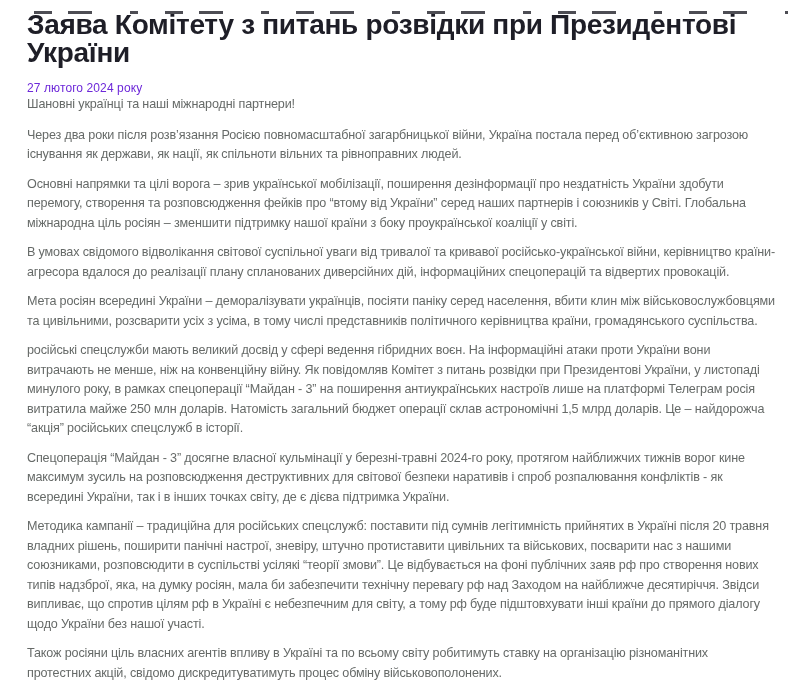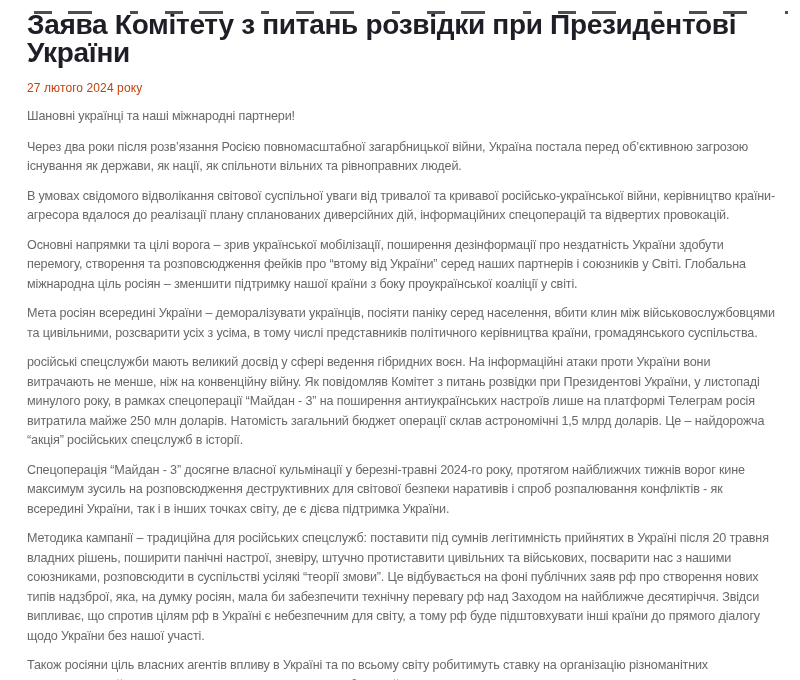--- a/index.html
+++ b/index.html
@@ -41,54 +41,53 @@
     font-size: 28px;
     line-height: 28px;
     font-weight: bold;
     color: #1e1e27;
     letter-spacing: -0.3px;
   }
   .date {
     margin-top: 14px;
     font-size: 12px;
     line-height: 14px;
-    color: #c2410c;
+    color: #6d28d9;
     letter-spacing: 0.1px;
   }
   .body-text p {
     margin: 0 0 10px 0;
     font-size: 12.6px;
     line-height: 19.5px;
     color: #666a68;
     letter-spacing: -0.15px;
   }
   .body-text p.greeting {
-    margin-top: 12px;
     margin-bottom: 11px;
   }
 </style>
 </head>
 <body>
 
 <div class="page">
 
   <div class="crop-artifact"></div>
 
   <h1 class="title">Заява Комітету з питань розвідки при Президентові України</h1>
 
   <div class="date">27 лютого 2024 року</div>
 
   <div class="body-text">
     <p class="greeting">Шановні українці та наші міжнародні партнери!</p>
 
     <p>Через два роки після розв’язання Росією повномасштабної загарбницької війни, Україна постала перед об’єктивною загрозою існування як держави, як нації, як спільноти вільних та рівноправних людей.</p>
 
+    <p>Основні напрямки та цілі ворога – зрив української мобілізації, поширення дезінформації про нездатність України здобути перемогу, створення та розповсюдження фейків про “втому від України” серед наших партнерів і союзників у Світі. Глобальна міжнародна ціль росіян – зменшити підтримку нашої країни з боку проукраїнської коаліції у світі.</p>
+
     <p>В умовах свідомого відволікання світової суспільної уваги від тривалої та кривавої російсько-української війни, керівництво країни-агресора вдалося до реалізації плану спланованих диверсійних дій, інформаційних спецоперацій та відвертих провокацій.</p>
-
-    <p>Основні напрямки та цілі ворога – зрив української мобілізації, поширення дезінформації про нездатність України здобути перемогу, створення та розповсюдження фейків про “втому від України” серед наших партнерів і союзників у Світі. Глобальна міжнародна ціль росіян – зменшити підтримку нашої країни з боку проукраїнської коаліції у світі.</p>
 
     <p>Мета росіян всередині України – деморалізувати українців, посіяти паніку серед населення, вбити клин між військовослужбовцями та цивільними, розсварити усіх з усіма, в тому числі представників політичного керівництва країни, громадянського суспільства.</p>
 
     <p>російські спецслужби мають великий досвід у сфері ведення гібридних воєн. На інформаційні атаки проти України вони витрачають не менше, ніж на конвенційну війну. Як повідомляв Комітет з питань розвідки при Президентові України, у листопаді минулого року, в рамках спецоперації “Майдан - 3” на поширення антиукраїнських настроїв лише на платформі Телеграм росія витратила майже 250 млн доларів. Натомість загальний бюджет операції склав астрономічні 1,5 млрд доларів. Це – найдорожча “акція” російських спецслужб в історії.</p>
 
     <p>Спецоперація “Майдан - 3” досягне власної кульмінації у березні-травні 2024-го року, протягом найближчих тижнів ворог кине максимум зусиль на розповсюдження деструктивних для світової безпеки наративів і спроб розпалювання конфліктів - як всередині України, так і в інших точках світу, де є дієва підтримка України.</p>
 
     <p>Методика кампанії – традиційна для російських спецслужб: поставити під сумнів легітимність прийнятих в Україні після 20 травня владних рішень, поширити панічні настрої, зневіру, штучно протиставити цивільних та військових, посварити нас з нашими союзниками, розповсюдити в суспільстві усілякі “теорії змови”. Це відбувається на фоні публічних заяв рф про створення нових типів надзброї, яка, на думку росіян, мала би забезпечити технічну перевагу рф над Заходом на найближче десятиріччя. Звідси випливає, що спротив цілям рф в Україні є небезпечним для світу, а тому рф буде підштовхувати інші країни до прямого діалогу щодо України без нашої участі.</p>
 
     <p>Також росіяни ціль власних агентів впливу в Україні та по всьому світу робитимуть ставку на організацію різноманітних протестних акцій, свідомо дискредитуватимуть процес обміну військовополонених.</p>

